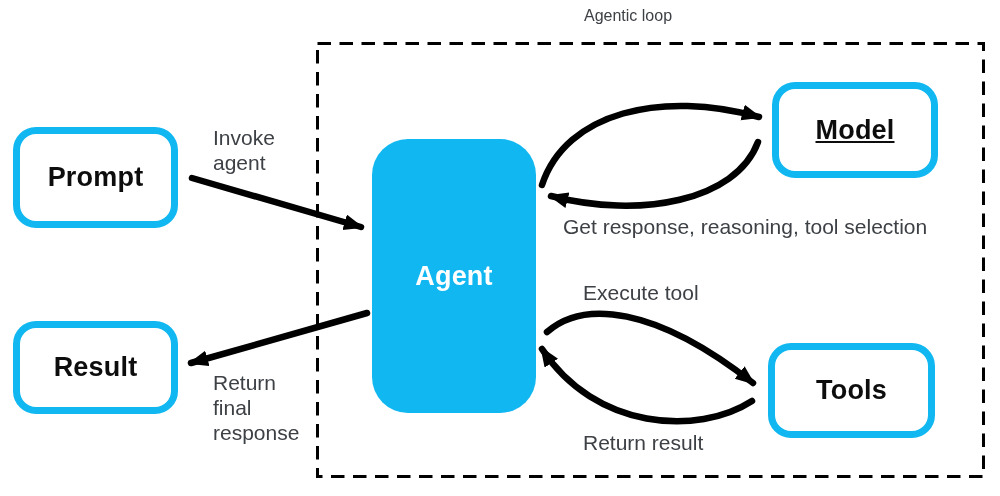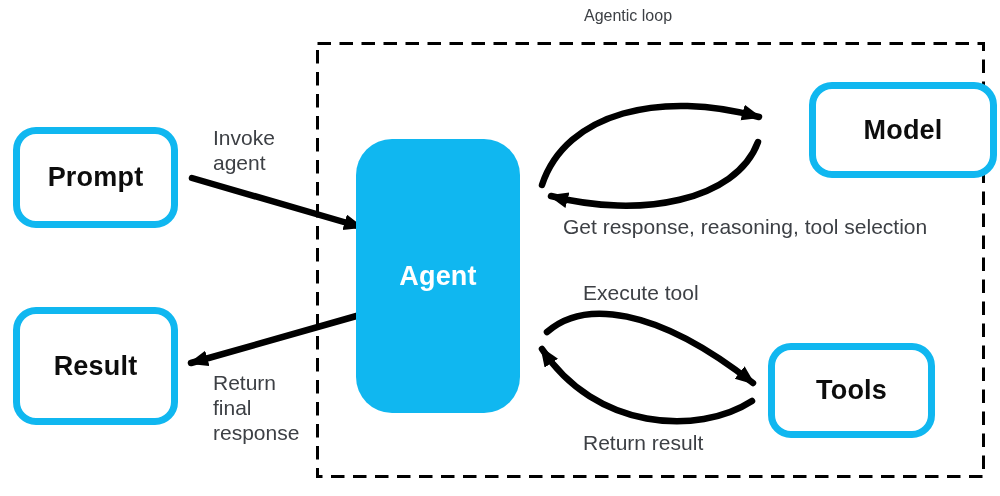--- a/index.html
+++ b/index.html
@@ -36,23 +36,23 @@
     border-radius: 23px;
     letter-spacing: 0.2px;
   }
   .node.filled {
     background: var(--accent);
     border: none;
     border-radius: 36px;
     color: #ffffff;
   }
   .node-prompt { left: 13px; top: 127px; width: 165px; height: 101px; }
-  .node-result { left: 13px; top: 307px; width: 165px; height: 118px; }
-  .node-agent  { left: 356px; top: 139px; width: 164px; height: 274px; }
-  .node-model  { left: 809px; top: 82px;  width: 188px; height: 96px; }
+  .node-result { left: 13px; top: 321px; width: 165px; height: 93px; }
+  .node-agent  { left: 372px; top: 139px; width: 164px; height: 274px; }
+  .node-model  { left: 772px; top: 82px;  width: 166px; height: 96px; text-decoration: underline; }
   .node-tools  { left: 768px; top: 343px; width: 167px; height: 95px; }
   .diagram-title {
     position: absolute;
     left: 478px; top: 7px; width: 300px;
     text-align: center;
     font-size: 16px;
     color: var(--label-text);
   }
   .edge-label {
     position: absolute;

